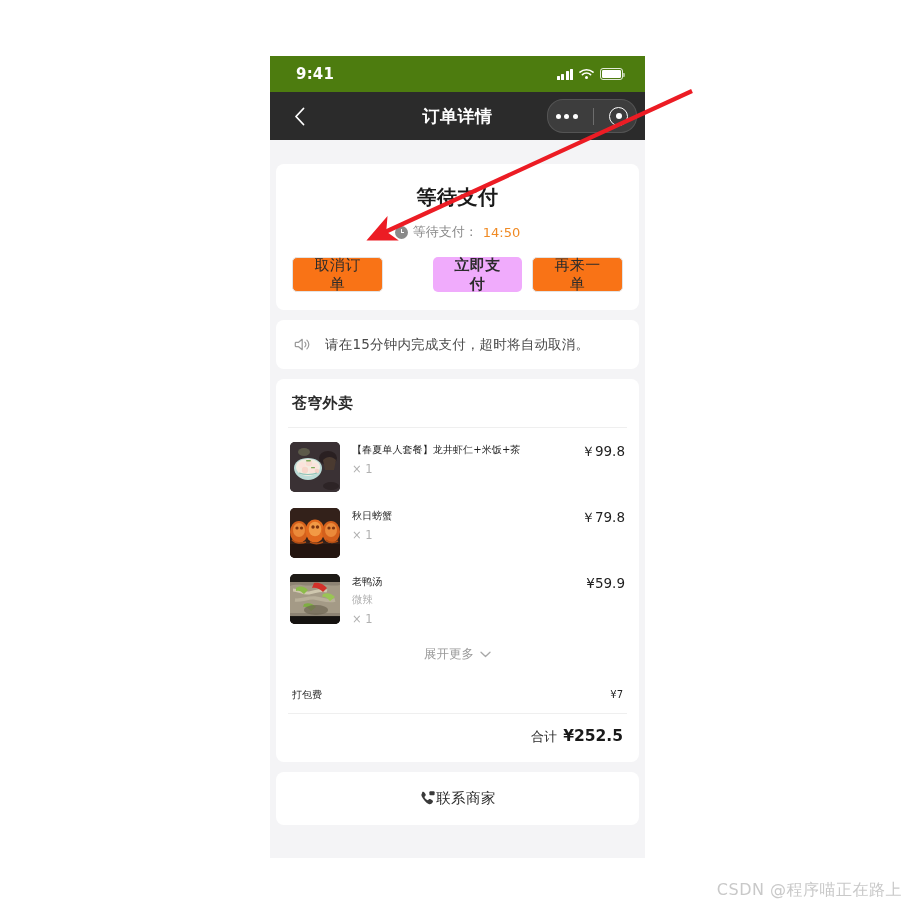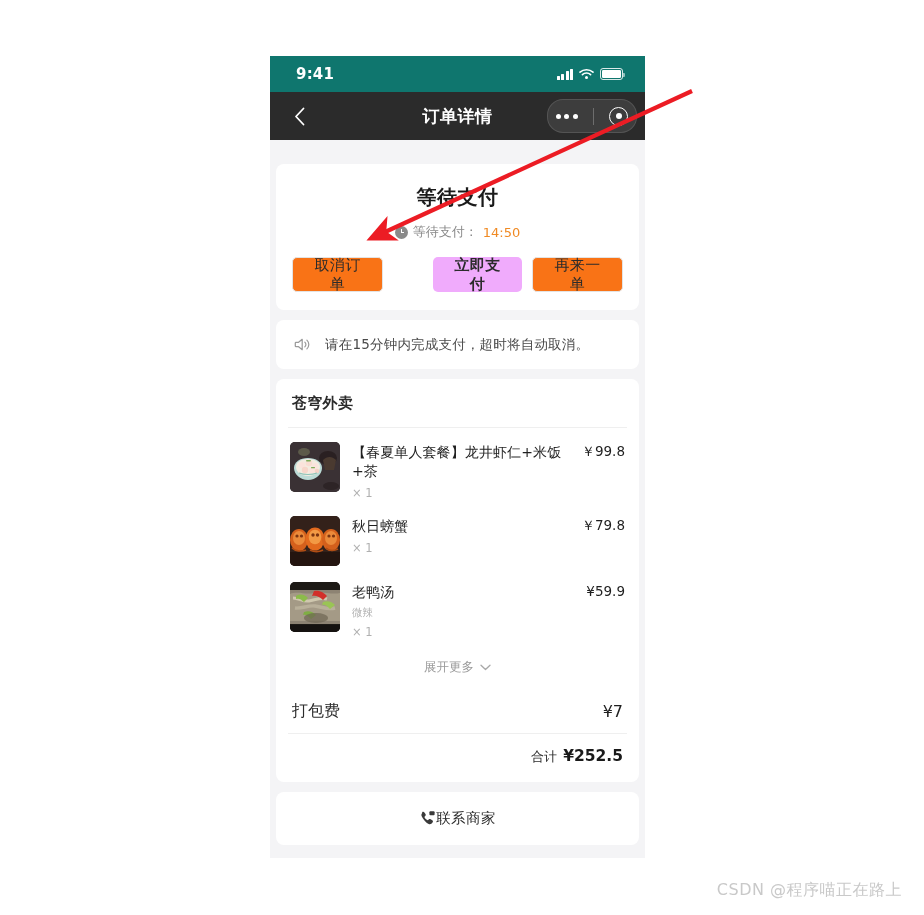--- a/index.html
+++ b/index.html
@@ -22,21 +22,21 @@
     top: 56px;
     width: 375px;
     height: 802px;
     background: #f4f4f6;
     overflow: hidden;
   }
 
   
   .statusbar {
     height: 36px;
-    background: #0f766e;
+    background: #4d7c0f;
     display: flex;
     align-items: center;
     justify-content: space-between;
     padding: 0 22px 0 26px;
     box-sizing: border-box;
   }
   .status-time {
     color: #ffffff;
     font-size: 15px;
     font-weight: 600;
@@ -240,21 +240,21 @@
     border-radius: 5px;
     flex: 0 0 auto;
     margin-right: 12px;
     overflow: hidden;
     position: relative;
     background: #30282a;
   }
   .thumb svg { display: block; width: 100%; height: 100%; }
   .item-mid { flex: 1 1 auto; min-width: 0; padding-top: 1px; }
   .item-name {
-    font-size: 14px;
+    font-size: 10px;
     color: #1f1f1f;
     line-height: 1.35;
     letter-spacing: .1px;
   }
   .item-spec {
     font-size: 10.5px;
     color: #b0b0b0;
     margin-top: 4px;
   }
   .item-qty {
@@ -279,21 +279,21 @@
     font-size: 12.5px;
     color: #9b9b9b;
     cursor: pointer;
   }
 
   .fee-row {
     display: flex;
     align-items: center;
     justify-content: space-between;
     padding: 11px 16px;
-    font-size: 16px;
+    font-size: 10px;
     color: #2b2b2b;
   }
   .fee-val { color: #1f1f1f; }
   .total-row {
     padding: 13px 16px 16px 16px;
     text-align: right;
     font-size: 13px;
     color: #2b2b2b;
   }
   .total-amount {

